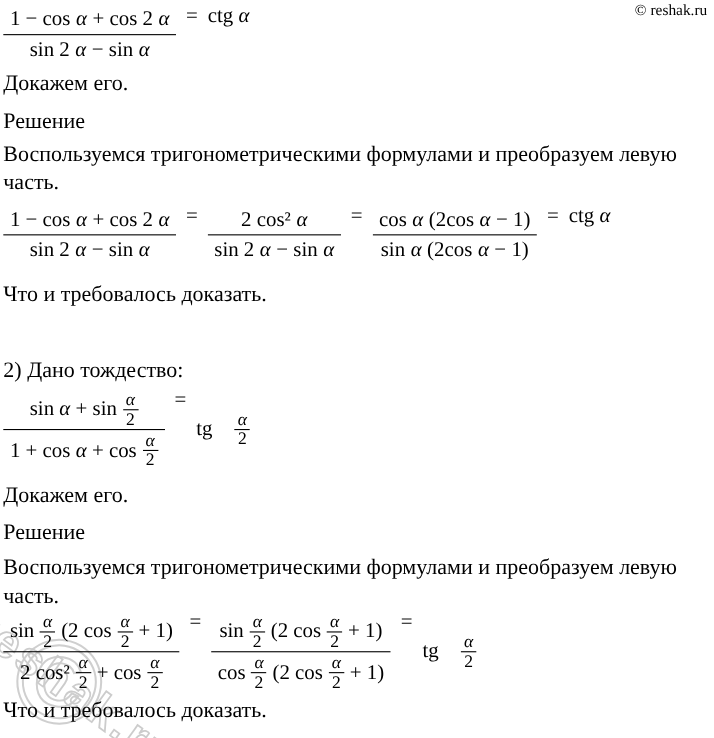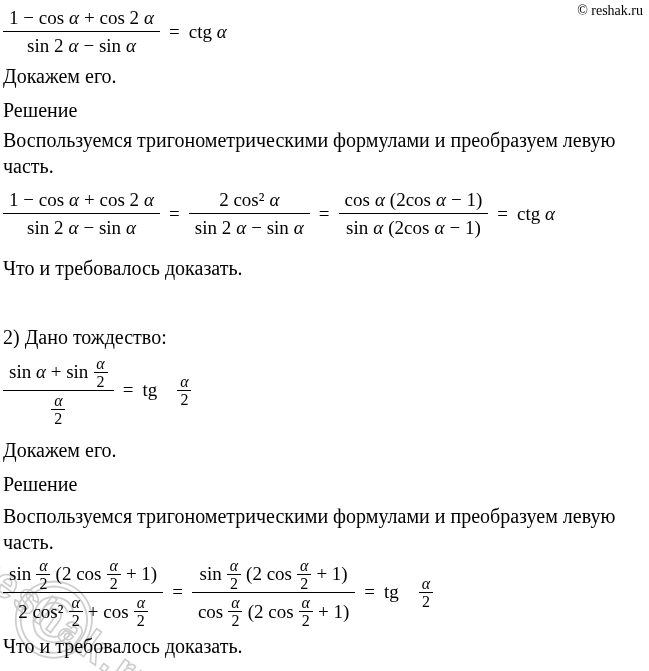--- a/index.html
+++ b/index.html
@@ -12,21 +12,21 @@
     position: relative; overflow: hidden;
   }
   .page { position: relative; z-index: 1; padding: 0 4px 0 3px; }
   .copyright {
     position: absolute; top: 3px; right: 6px;
     font-size: 14px; z-index: 2; white-space: nowrap;
   }
   .tline { line-height: 26px; }
 
   
-  .formula { display: flex; align-items: center; column-gap: 9px; font-size: 19px; }
+  .formula { display: flex; column-gap: 9px; font-size: 19px; }
   .frac { display: inline-flex; flex-direction: column; align-items: stretch; text-align: center; }
   .num, .den {
     display: flex; align-items: center; justify-content: center;
     column-gap: 5px; padding: 0 6px; line-height: 27px; min-height: 27px;
     white-space: nowrap;
   }
   .den { border-top: 1.8px solid #000; }
   .frac.tall .num, .frac.tall .den { min-height: 37px; }
   .grp { display: inline-flex; align-items: center; column-gap: 20px; white-space: nowrap; }
   .sfrac { display: inline-flex; flex-direction: column; align-items: center; font-size: 16px; line-height: 15px; }
@@ -122,20 +122,21 @@
   <div class="formula b-given2">
     <span class="frac tall">
       <span class="num">
         <span>sin <em class="it">α</em> + sin</span>
         <span class="sfrac">
           <span class="snum"><em class="it">α</em></span>
           <span class="sden">2</span>
         </span>
       </span>
       <span class="den">
+        <span>1 + cos <em class="it">α</em> + cos</span>
         <span class="sfrac">
           <span class="snum"><em class="it">α</em></span>
           <span class="sden">2</span>
         </span>
       </span>
     </span>
     <span>=</span>
     <span class="grp">
       <span>tg</span>
       <span class="sfrac">

